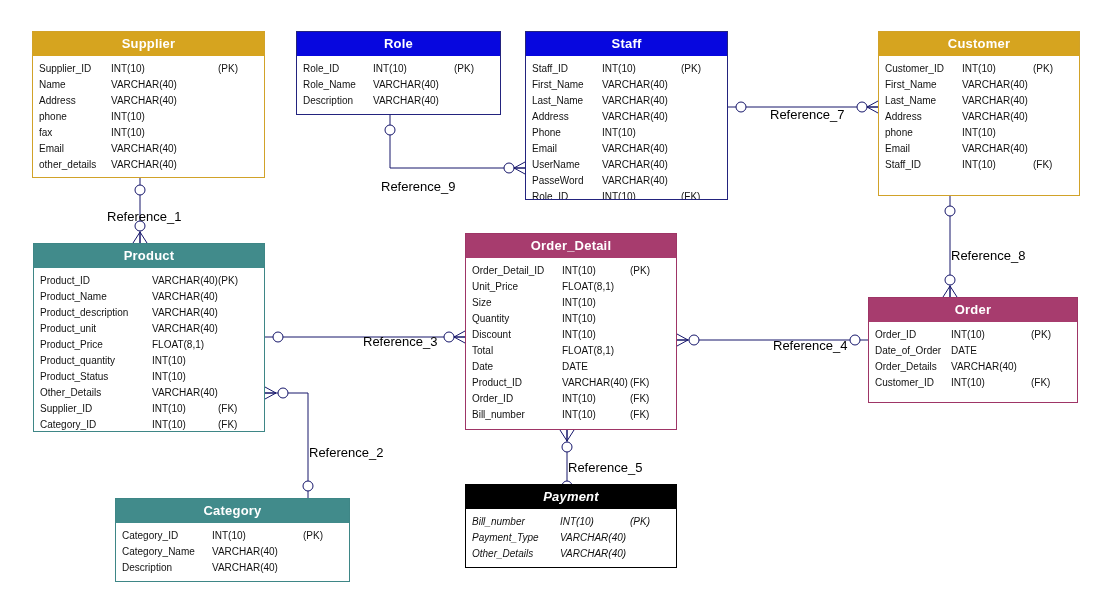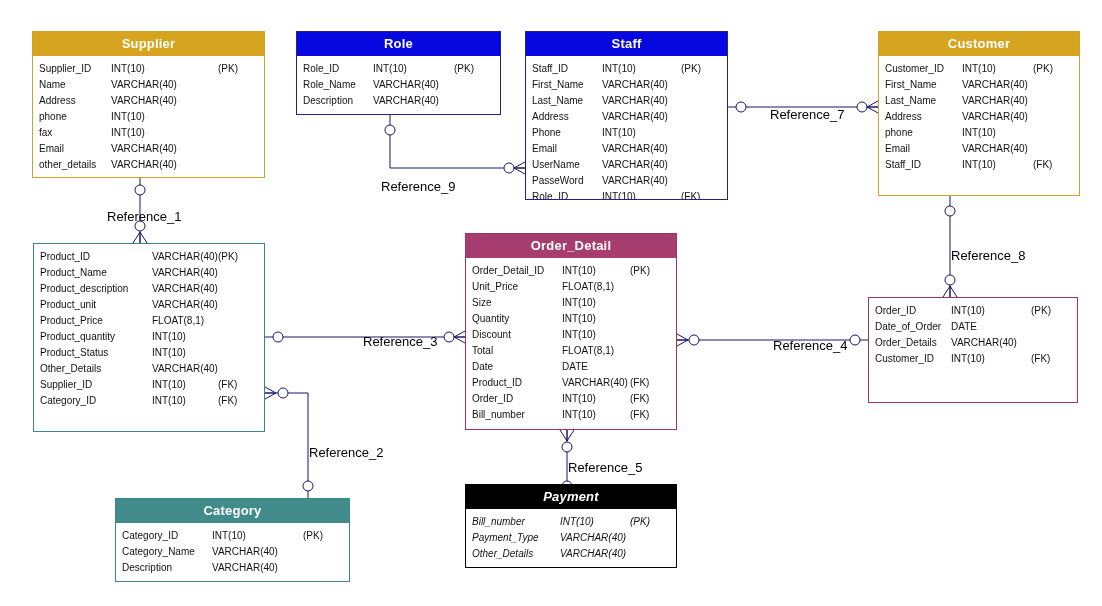--- a/index.html
+++ b/index.html
@@ -249,20 +249,21 @@
         </div>
         <div class="row">
           <span>Staff_ID</span>
           <span>INT(10)</span>
           <span>(FK)</span>
         </div>
       </div>
   </div>
 
   <div class="entity teal" id="e-product">
+    <div class="titlebar">Product</div>
     <div class="body">
         <div class="row">
           <span>Product_ID</span>
           <span>VARCHAR(40)</span>
           <span>(PK)</span>
         </div>
         <div class="row">
           <span>Product_Name</span>
           <span>VARCHAR(40)</span>
           <span></span>
@@ -360,20 +361,21 @@
         </div>
         <div class="row">
           <span>Bill_number</span>
           <span>INT(10)</span>
           <span>(FK)</span>
         </div>
       </div>
   </div>
 
   <div class="entity magenta" id="e-order">
+    <div class="titlebar">Order</div>
     <div class="body">
         <div class="row">
           <span>Order_ID</span>
           <span>INT(10)</span>
           <span>(PK)</span>
         </div>
         <div class="row">
           <span>Date_of_Order</span>
           <span>DATE</span>
           <span></span>

